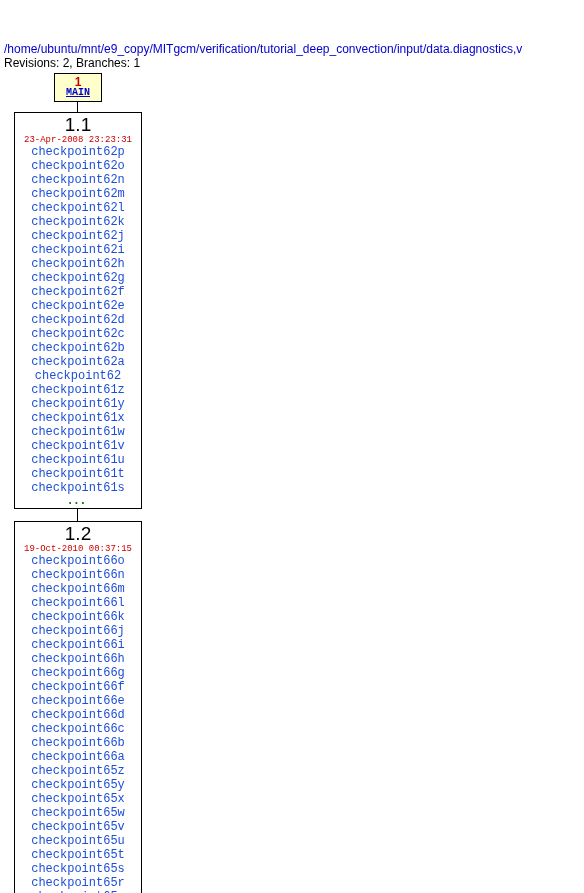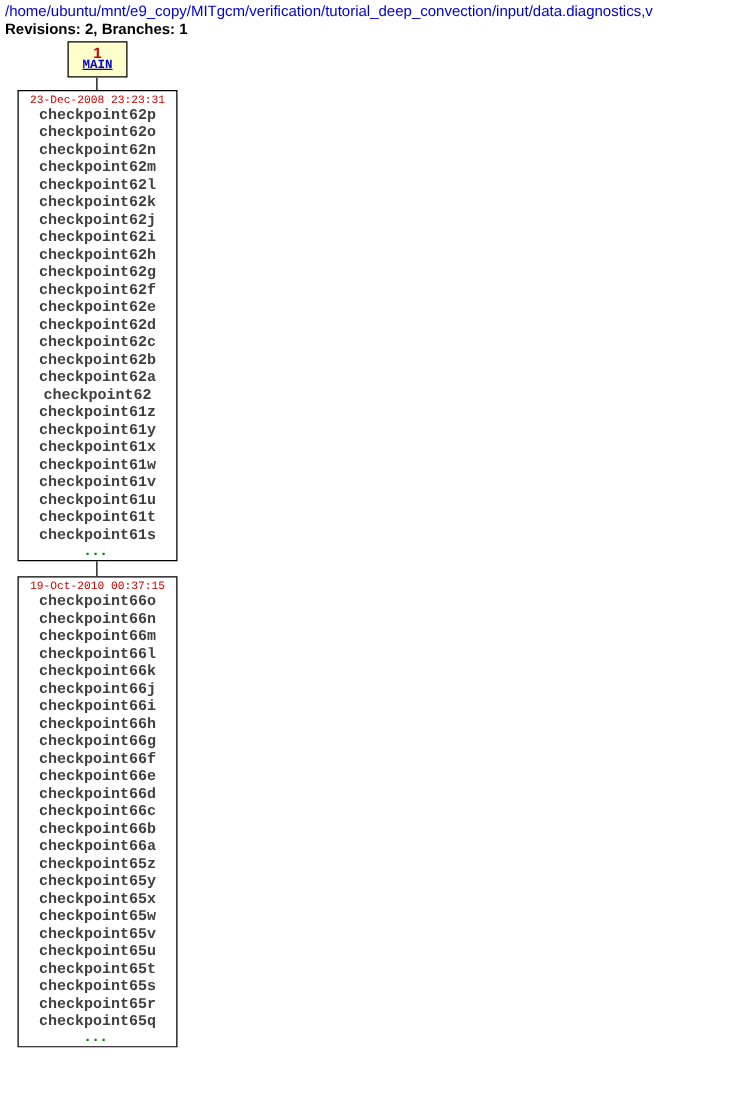--- a/index.html
+++ b/index.html
@@ -5,30 +5,30 @@
   body {
     margin: 0;
     padding: 0;
     background: #ffffff;
     font-family: Helvetica, Arial, sans-serif;
     font-size: 12px;
     width: 584px;
   }
   .header {
     padding: 2px 4px 1px 4px;
+    margin-top: 40px;
   }
   .path {
     color: #0000cc;
     font-family: Helvetica, Arial, sans-serif;
     font-size: 12px;
   }
   .meta {
     color: #000000;
     font-size: 12px;
-    font-weight: bold;
   }
   .diagram {
     position: relative;
     margin-left: 14px;
     margin-top: 2px;
     width: 150px;
   }
   .node {
     border: 1px solid #000000;
     background: #ffffff;
@@ -64,22 +64,22 @@
     font-size: 19px;
     line-height: 20px;
   }
   .rev-date {
     color: #cc0000;
     font-size: 9px;
     font-family: Courier, monospace;
     line-height: 10px;
   }
   .tag {
-    color: #404040;
-    font-weight: bold;
+    color: #1d4ed8;
+    font-weight: normal;
     font-size: 12px;
     line-height: 14px;
     font-family: Courier, monospace;
     cursor: pointer;
   }
   .dots {
     color: #008000;
     font-weight: bold;
     font-size: 12px;
     line-height: 10px;
@@ -104,21 +104,22 @@
 <div class="diagram">
 
   <div class="node main-node">
     <div class="main-num">1</div>
     <div class="main-label">MAIN</div>
   </div>
 
   <div class="connector conn-short"></div>
 
   <div class="node rev-node">
-    <div class="rev-date">23-Dec-2008 23:23:31</div>
+    <div class="rev-num">1.1</div>
+    <div class="rev-date">23-Apr-2008 23:23:31</div>
     <div>
       <div class="tag">checkpoint62p</div>
       <div class="tag">checkpoint62o</div>
       <div class="tag">checkpoint62n</div>
       <div class="tag">checkpoint62m</div>
       <div class="tag">checkpoint62l</div>
       <div class="tag">checkpoint62k</div>
       <div class="tag">checkpoint62j</div>
       <div class="tag">checkpoint62i</div>
       <div class="tag">checkpoint62h</div>
@@ -138,20 +139,21 @@
       <div class="tag">checkpoint61u</div>
       <div class="tag">checkpoint61t</div>
       <div class="tag">checkpoint61s</div>
     </div>
     <div class="dots">...</div>
   </div>
 
   <div class="connector conn-mid"></div>
 
   <div class="node rev-node">
+    <div class="rev-num">1.2</div>
     <div class="rev-date">19-Oct-2010 00:37:15</div>
     <div>
       <div class="tag">checkpoint66o</div>
       <div class="tag">checkpoint66n</div>
       <div class="tag">checkpoint66m</div>
       <div class="tag">checkpoint66l</div>
       <div class="tag">checkpoint66k</div>
       <div class="tag">checkpoint66j</div>
       <div class="tag">checkpoint66i</div>
       <div class="tag">checkpoint66h</div>

